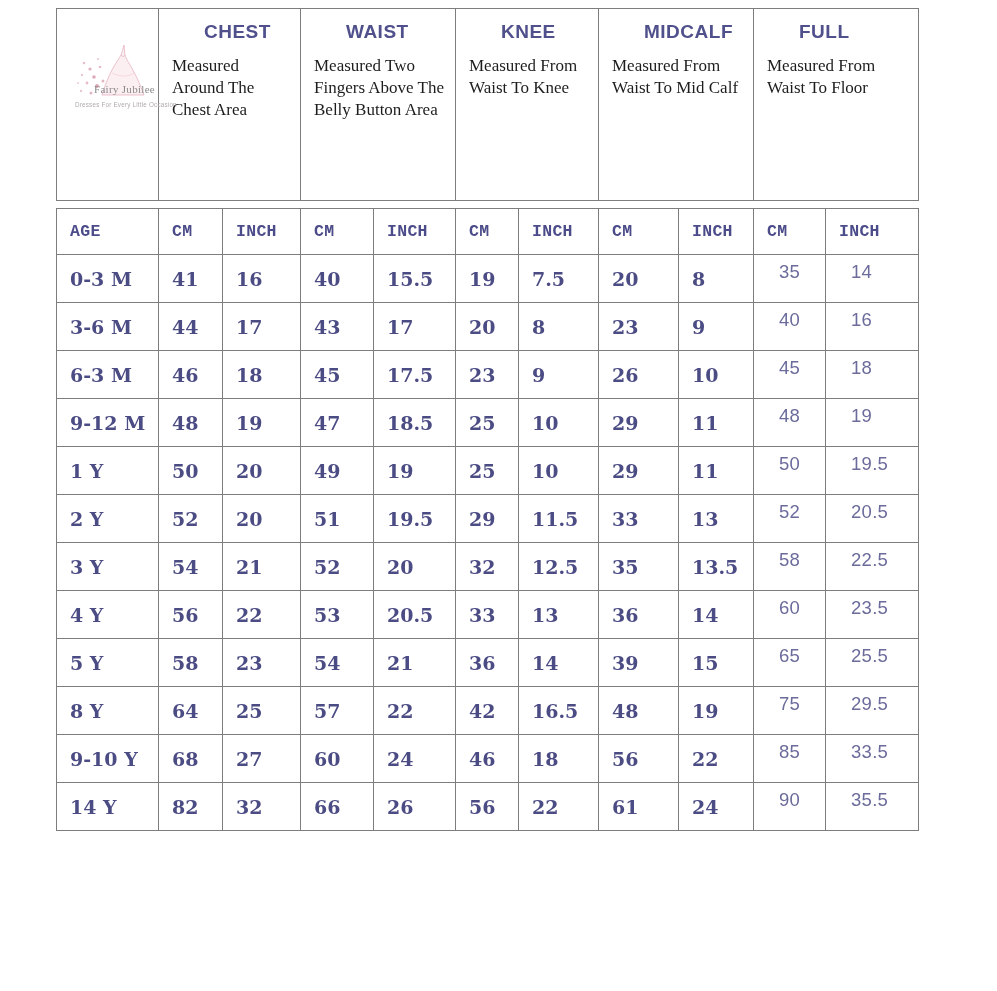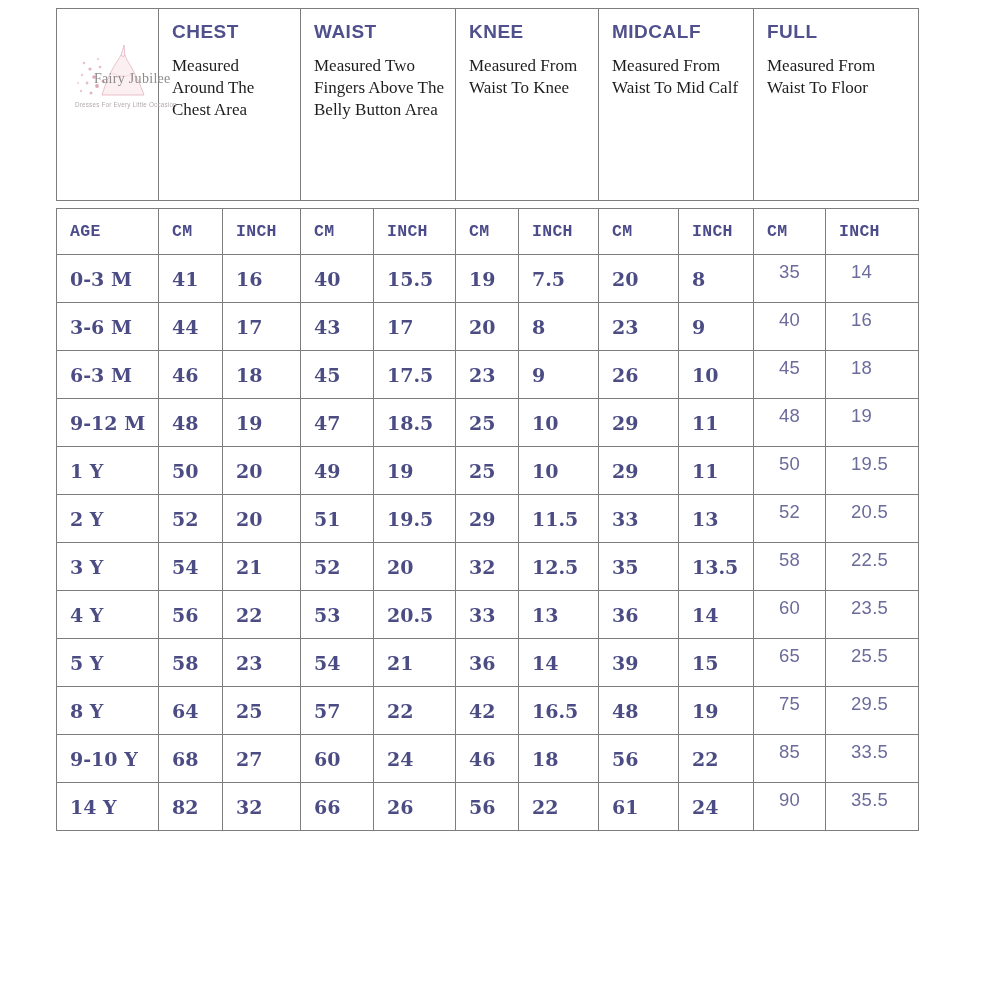--- a/index.html
+++ b/index.html
@@ -2,27 +2,27 @@
 <html><head>
 <meta charset="utf-8">
 <style>
   html,body{margin:0;padding:0;background:#ffffff;}
   body{width:997px;height:991px;font-family:"Liberation Sans",sans-serif;-webkit-font-smoothing:antialiased;}
   .sheet{position:relative;padding:8px 0 0 56px;}
 
   table{border-collapse:collapse;table-layout:fixed;background:#fff;}
   .desc-table{width:862px;margin-bottom:7px;}
   .desc-table td{border:1px solid #7d7d7d;vertical-align:top;padding:12px 10px 10px 13px;height:192px;box-sizing:border-box;}
-  .m-title{font-family:"Liberation Sans",sans-serif;font-weight:bold;font-size:19px;letter-spacing:.5px;color:#50508c;}
+  .m-title{font-family:"Liberation Sans",sans-serif;font-weight:bold;font-size:19px;letter-spacing:.5px;color:#50508c;margin-left:32px;}
   .m-desc{font-family:"Liberation Serif",serif;font-size:17px;line-height:1.28;color:#1d1d1d;margin-top:12px;}
 
   .logo-cell{position:relative;padding:0;}
   .logo-wrap{position:relative;width:100%;height:100%;}
   .logo-art{position:absolute;left:2px;top:18px;}
-  .brand-name{position:absolute;left:24px;top:50px;font-family:"Liberation Serif",serif;font-size:14px;color:#8d8b8b;letter-spacing:.3px;white-space:nowrap;}
+  .brand-name{position:absolute;left:24px;top:62px;font-family:"Liberation Serif",serif;font-size:11px;color:#8d8b8b;letter-spacing:.3px;white-space:nowrap;}
   .brand-tagline{position:absolute;left:5px;top:80px;font-size:6.3px;color:#b3abab;letter-spacing:.2px;white-space:nowrap;}
 
   .data-table{width:862px;}
   .data-table th,.data-table td{border:1px solid #7d7d7d;text-align:left;padding:0 4px 0 13px;box-sizing:border-box;overflow:hidden;}
   .data-table th{height:46px;font-family:Liberation Mono, monospace;font-weight:bold;font-size:16.5px;color:#4c4c8a;letter-spacing:.3px;}
   .data-table td{height:48px;font-family:"DejaVu Serif",serif;font-weight:bold;font-size:19px;color:#4c4c85;}
   .data-table td.full-val{font-family:"Liberation Sans",sans-serif;font-weight:normal;font-size:18.5px;color:#6b6b9c;vertical-align:top;padding-top:7px;padding-left:25px;line-height:1.1;letter-spacing:.3px;}
 </style>
 </head>
 <body>

